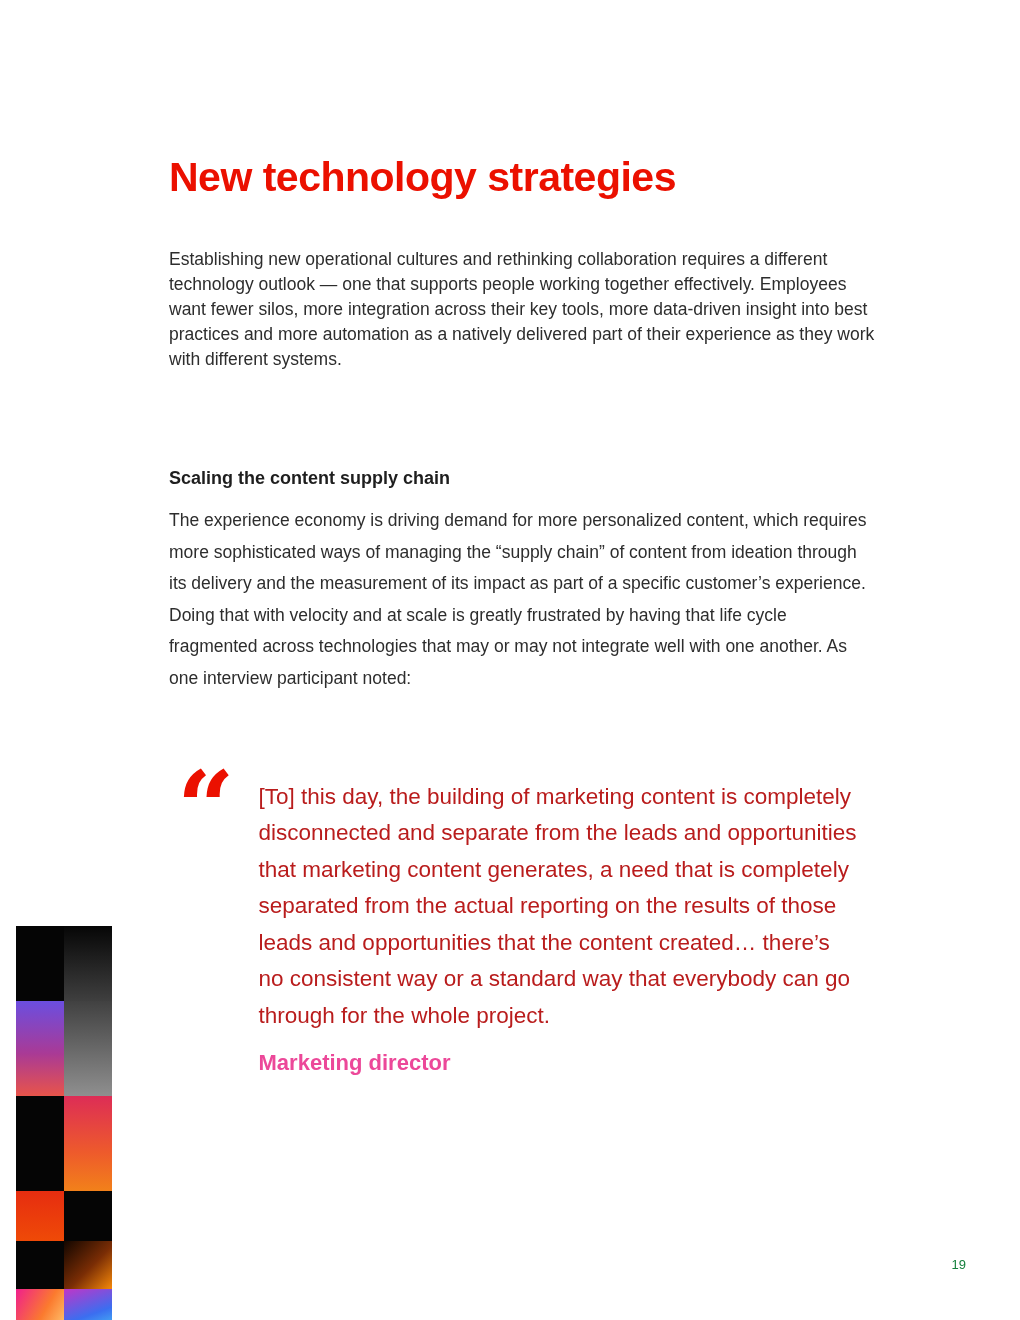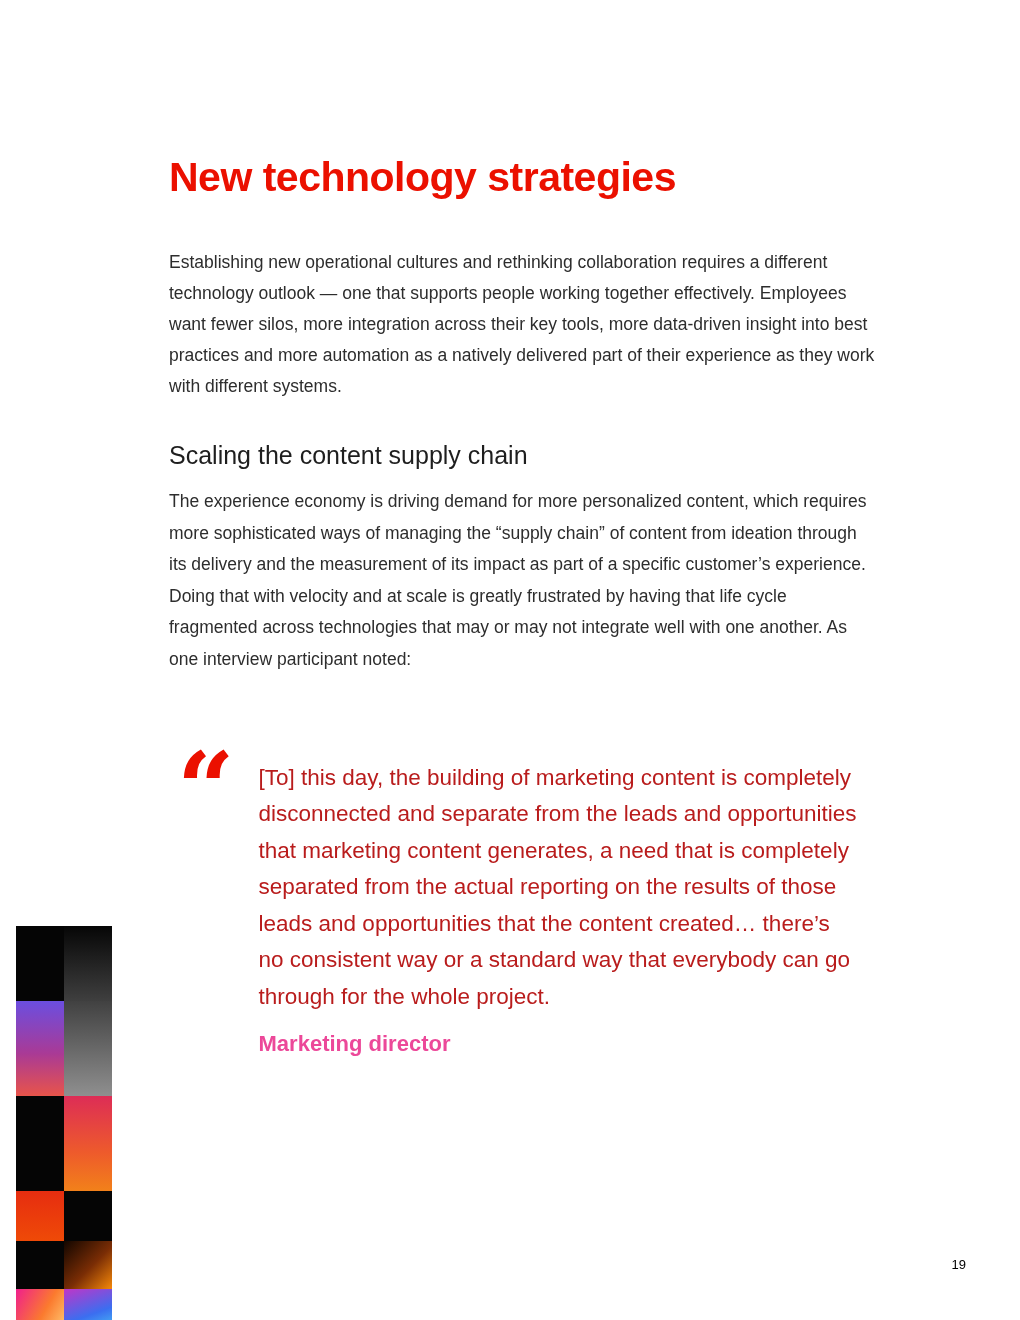--- a/index.html
+++ b/index.html
@@ -26,28 +26,28 @@
     margin-top: 122px;
     font-size: 41px;
     font-weight: 700;
     letter-spacing: -0.5px;
     color: #EB1000;
   }
 
   .intro {
     margin-top: 30px;
     font-size: 17.5px;
-    line-height: 31px;
+    line-height: 25px;
     color: #2d2d2d;
   }
 
   .subhead {
-    margin-top: 23px;
-    font-size: 25px;
-    font-weight: 400;
+    margin-top: 80px;
+    font-size: 18px;
+    font-weight: 700;
     color: #1e1e1e;
   }
 
   .body-p {
     font-size: 17.5px;
     line-height: 31.6px;
     color: #2d2d2d;
   }
 
   .quote {
@@ -88,21 +88,21 @@
     margin-top: 5px;
     font-size: 15px;
     color: #333333;
   }
 
   .page-number {
     position: absolute;
     right: 62px;
     bottom: 56px;
     font-size: 13px;
-    color: #000000;
+    color: #15803d;
   }
 
   
   .mosaic {
     position: absolute;
     left: 0;
     bottom: 0;
     width: 95px;
     height: 410px;
   }

